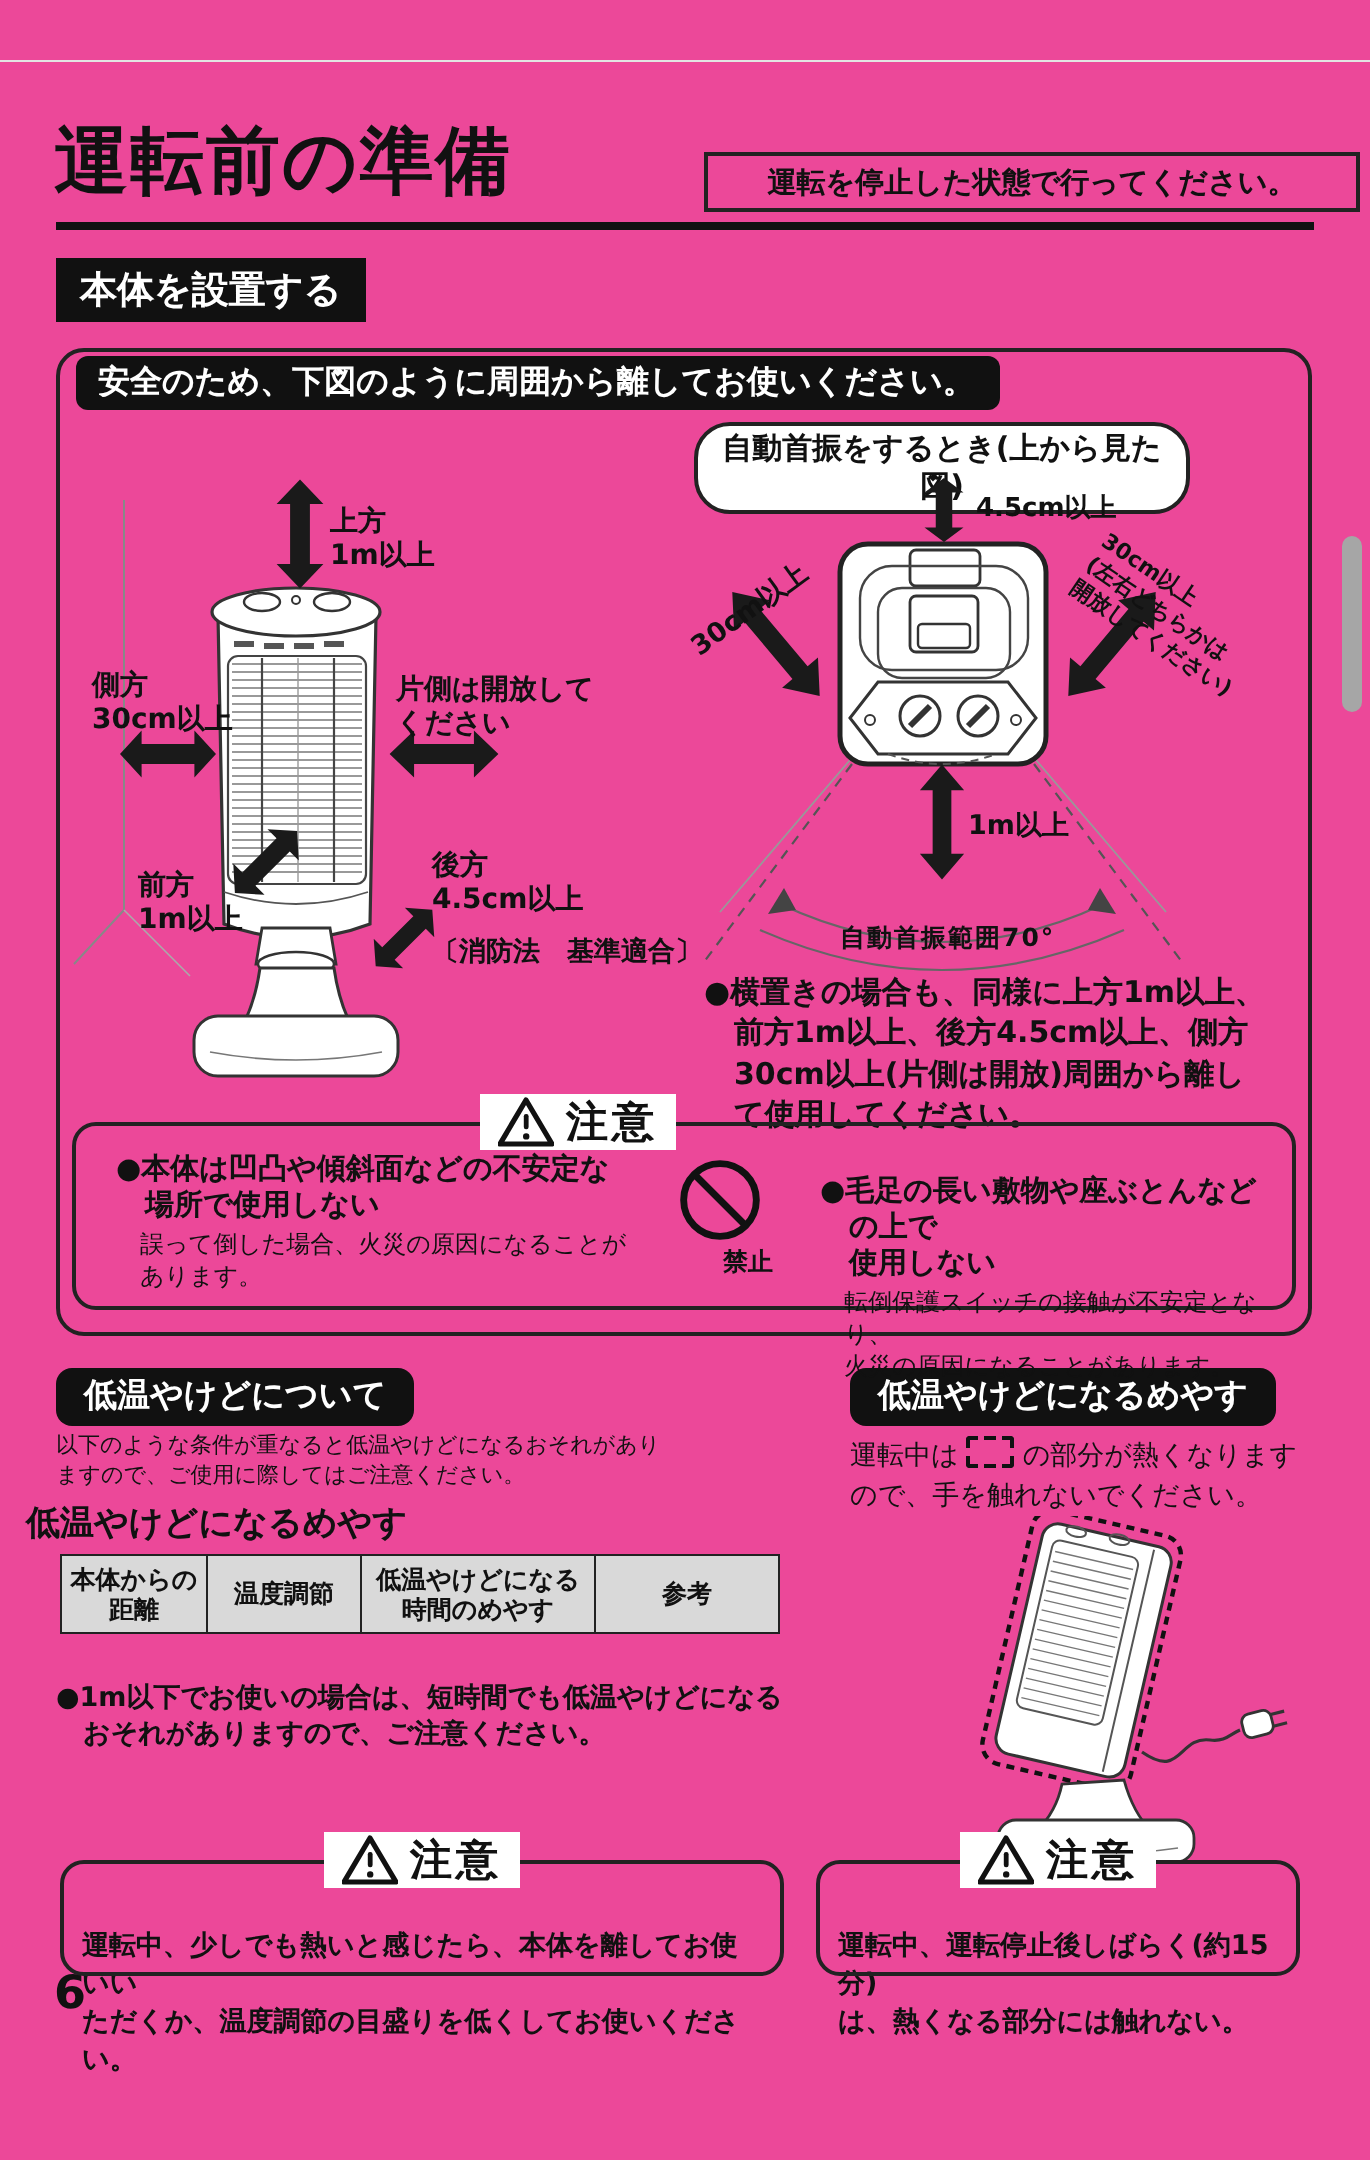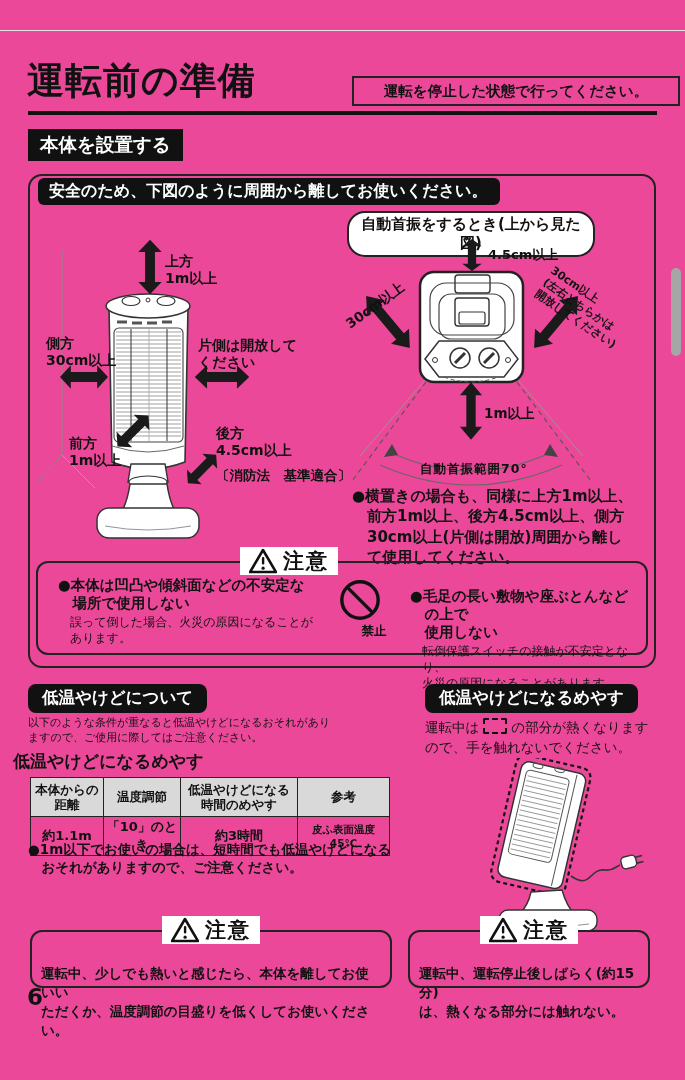--- a/index.html
+++ b/index.html
@@ -278,26 +278,20 @@
         <col style="width:92px">
       </colgroup>
     <tbody>
         <tr>
       <th>本体からの
 距離</th>
       <th>温度調節</th>
       <th>低温やけどになる
 時間のめやす</th>
       <th>参考</th>
-    </tr>
-    <tr>
-      <td>約1.1m</td>
-      <td>「10」のとき</td>
-      <td>約3時間</td>
-      <td class="small">皮ふ表面温度45℃</td>
     </tr>
   </tbody>
     </table>
   <div class="burn-bullet hang">●1m以下でお使いの場合は、短時間でも低温やけどになる
 おそれがありますので、ご注意ください。</div>
 
   <div class="cwrap cw-burn">
     <div class="caution-head">
       <svg width="28" height="26" viewBox="0 0 28 26">
           <use href="#warn-tri"></use>

